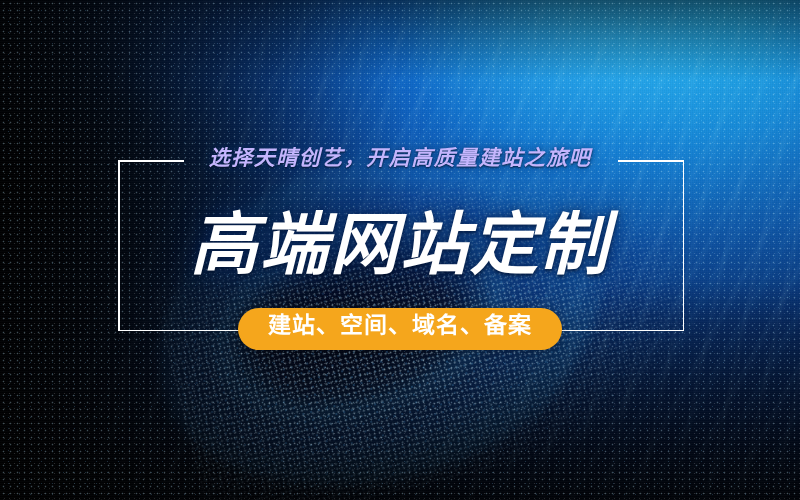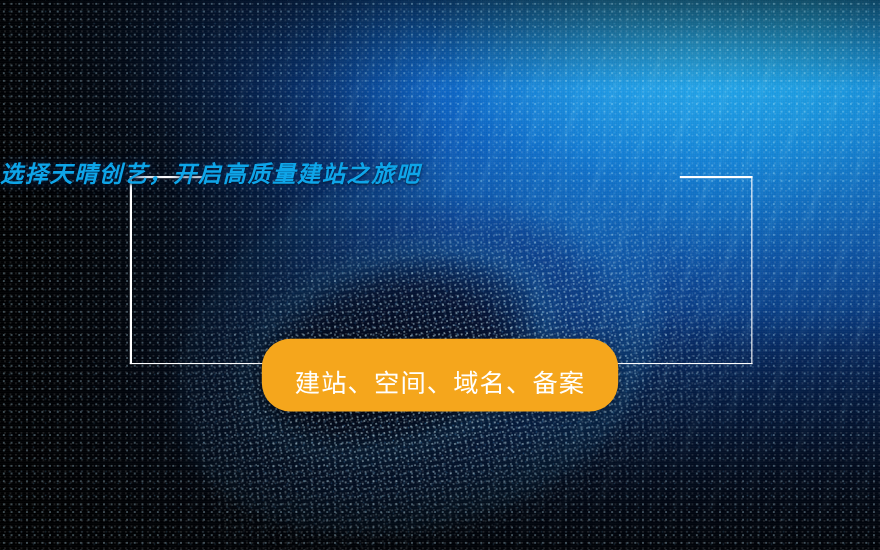--- a/index.html
+++ b/index.html
@@ -152,25 +152,26 @@
   .fr-top-l{left:0;top:0;width:66px;height:1.5px;}
   .fr-top-r{right:0;top:0;width:66px;height:1.5px;}
   .fr-left{left:0;top:0;width:1.5px;height:100%;}
   .fr-right{right:0;top:0;width:1.5px;height:100%;}
   .fr-bottom{left:0;bottom:0;width:100%;height:1.5px;}
 
   
   .tagline{
     position:absolute;
     left:0;right:0;top:143px;
+    text-align:center;
     z-index:24;
     font-family:"DejaVu Sans","Liberation Sans",sans-serif;
     font-size:21px;line-height:30px;
     font-weight:700;font-style:italic;
-    color:#0ea5e9;
+    color:#c4b5fd;
     letter-spacing:1.5px;
     text-shadow:0 0 10px rgba(10,50,110,.85), 0 1px 2px rgba(0,0,0,.7);
     white-space:nowrap;
   }
 
   .headline{
     position:absolute;
     left:0;right:0;top:203px;
     text-align:center;
     z-index:24;
@@ -182,24 +183,24 @@
     text-shadow:0 0 26px rgba(8,40,95,.9), 0 0 7px rgba(0,20,60,.55), 0 2px 3px rgba(0,0,0,.5);
     white-space:nowrap;
   }
 
   .pill{
     position:absolute;
     left:50%;top:308px;transform:translateX(-50%);
     z-index:26;
     background:#f5a61c;
     border-radius:26px;
-    padding:27px 30px 11px;
+    padding:3px 30px 11px;
     font-family:"DejaVu Sans","Liberation Sans",sans-serif;
     font-size:23px;line-height:28px;
-    font-weight:400;
+    font-weight:700;
     color:#ffffff;
     letter-spacing:1px;
     white-space:nowrap;
     box-shadow:0 2px 10px rgba(0,0,0,.25);
   }
 </style>
 </head>
 <body>
 
 <div class="banner">
@@ -218,15 +219,16 @@
 
   <div class="frame">
     <span class="fr-top-l"></span>
     <span class="fr-top-r"></span>
     <span class="fr-left"></span>
     <span class="fr-right"></span>
     <span class="fr-bottom"></span>
   </div>
 
   <div class="tagline">选择天晴创艺，开启高质量建站之旅吧</div>
+  <div class="headline">高端网站定制</div>
   <div class="pill">建站、空间、域名、备案</div>
 
 </div>
 
 </body></html>

